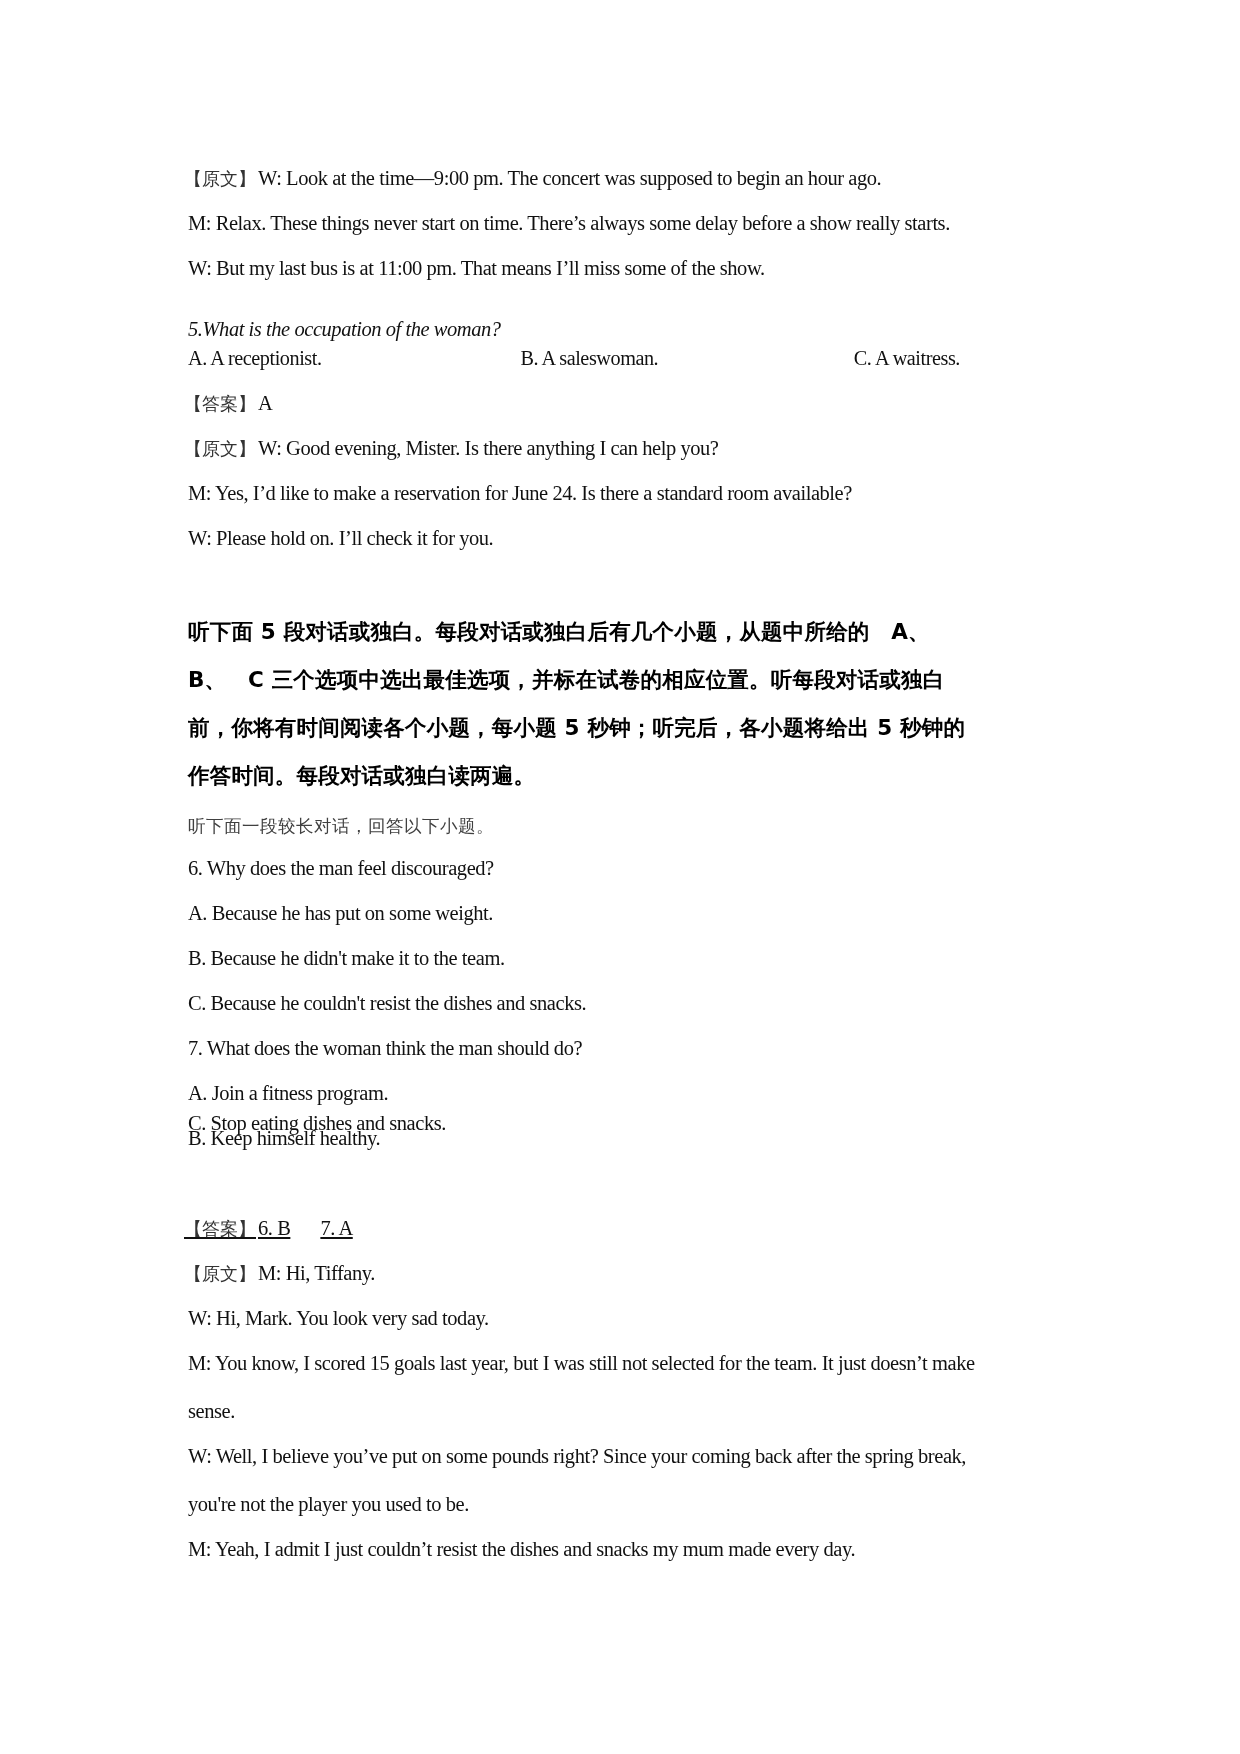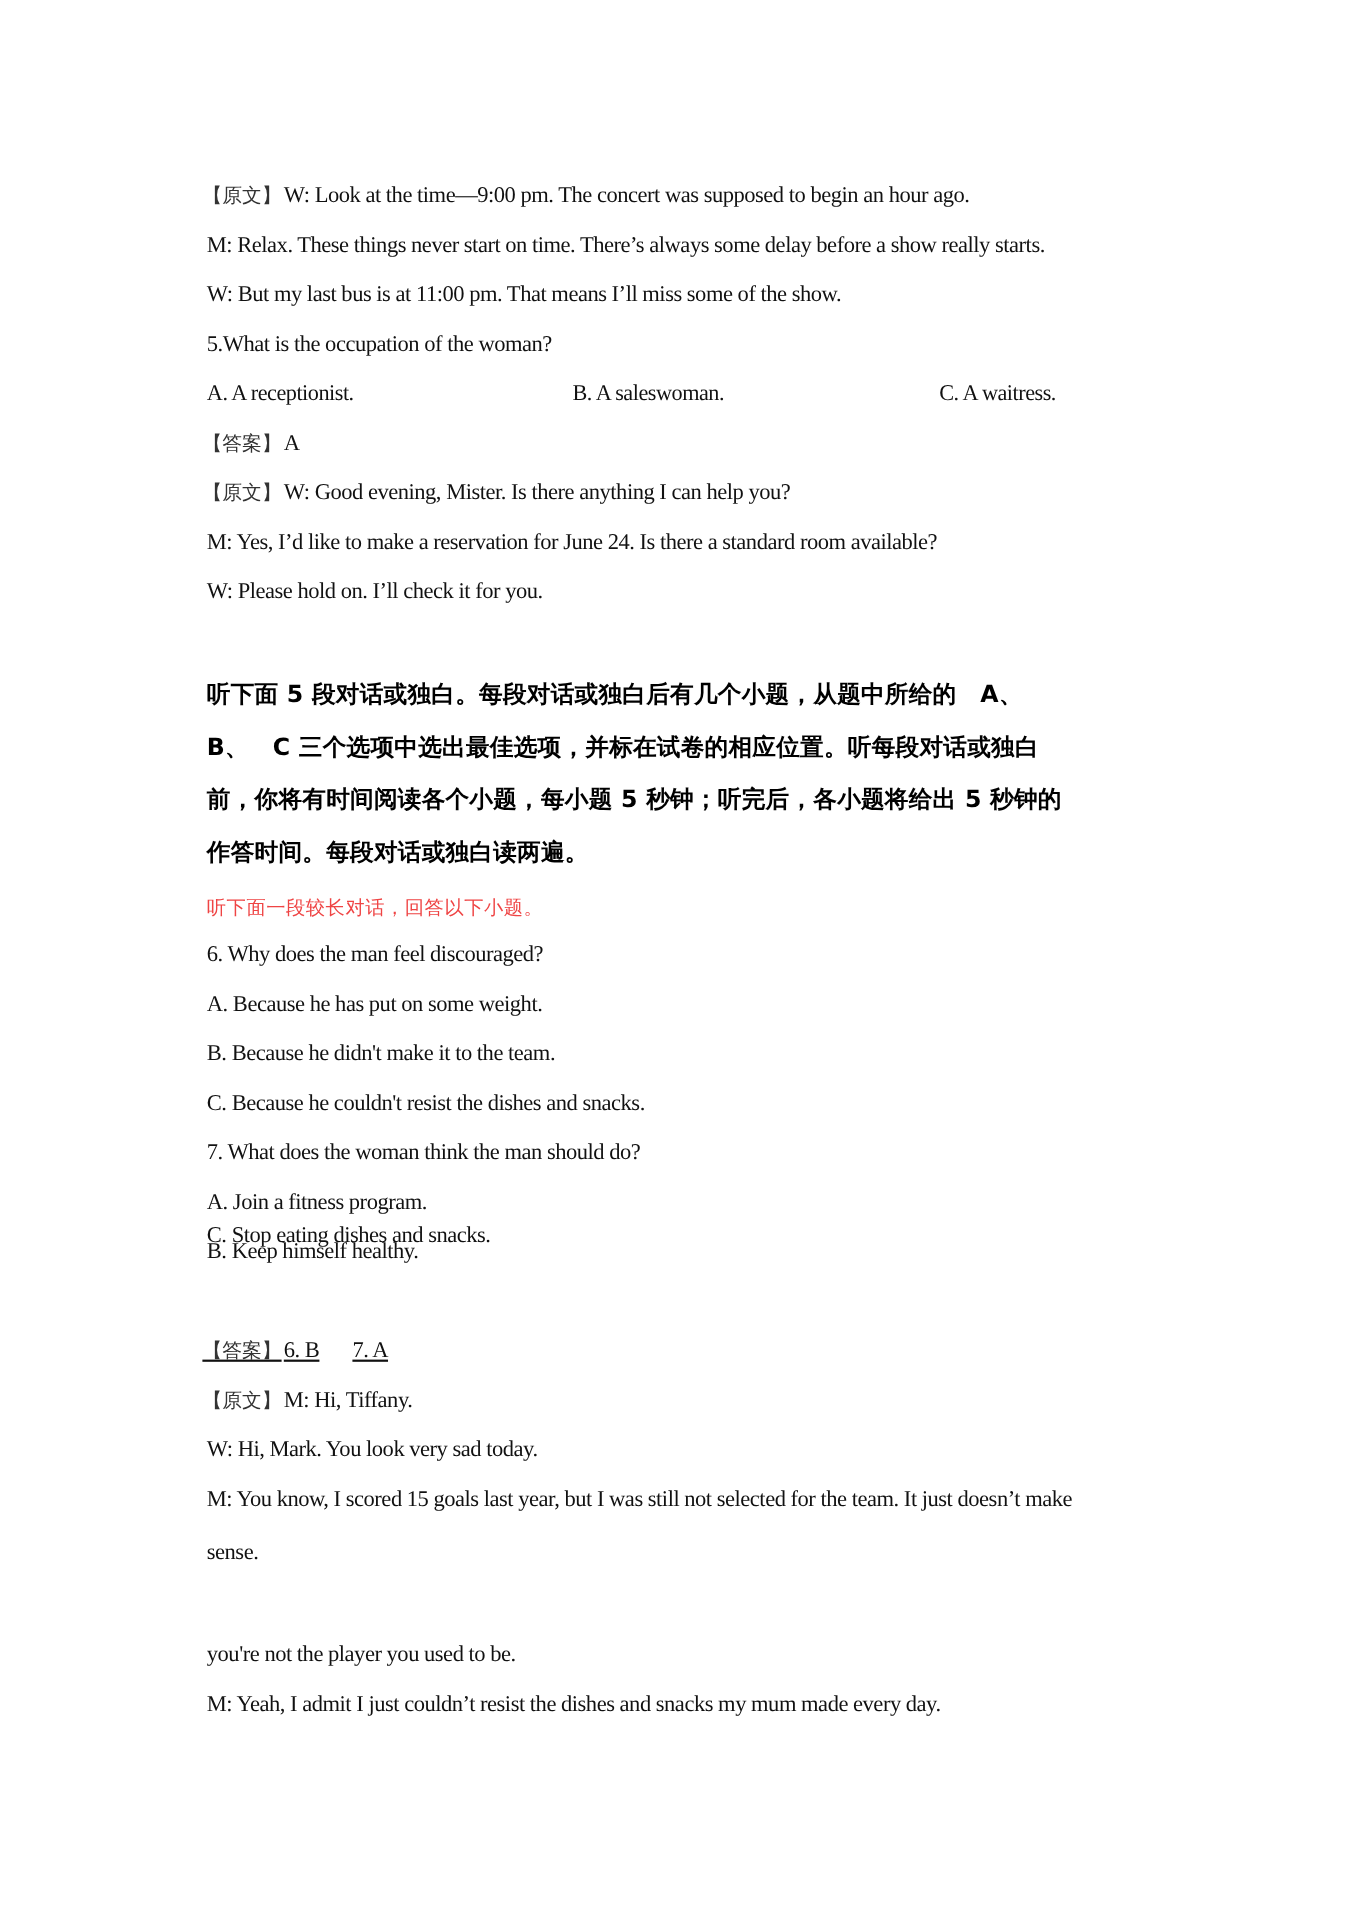--- a/index.html
+++ b/index.html
@@ -43,41 +43,41 @@
       font-family: "DejaVu Sans", sans-serif;
       font-weight: bold;
       font-size: 21.5px;
       line-height: 30px;
       letter-spacing: 0.2px;
       color: #000000;
     }
     .cn-note {
       font-family: "DejaVu Sans", sans-serif;
       font-size: 17.5px;
-      color: #ef4444;
+      color: #404040;
       letter-spacing: 0.5px;
     }
     .opt {
       position: absolute;
       white-space: nowrap;
     }
     .gap { display: inline-block; width: 30px; }
   </style>
 </head>
 <body>
 
 <div class="page">
 
   <div class="line" style="top:165px;">
     <span class="tag">【原文】</span><span>W: Look at the time—9:00 pm. The concert was supposed to begin an hour ago.</span>
   </div>
   <div class="line" style="top:210px;">M: Relax. These things never start on time. There’s always some delay before a show really starts.</div>
   <div class="line" style="top:255px;">W: But my last bus is at 11:00 pm. That means I’ll miss some of the show.</div>
 
-  <div class="line" style="top:300px;">5.What is the occupation of the woman?</div>
+  <div class="line" style="top:316px;font-style:italic;">5.What is the occupation of the woman?</div>
   <div class="line" style="top: 345px; width: 880px; transform: scaleX(0.9864);">
     <span class="opt" style="left:0;">A. A receptionist.</span>
     <span class="opt" style="left:337px;">B. A saleswoman.</span>
     <span class="opt" style="left:675px;">C. A waitress.</span>
   </div>
   <div class="line" style="top:390px;">
     <span class="tag">【答案】</span><span>A</span>
   </div>
   <div class="line" style="top:435px;">
     <span class="tag">【原文】</span><span>W: Good evening, Mister. Is there anything I can help you?</span>
@@ -105,16 +105,17 @@
   <div class="line" style="top:1215px;text-decoration:underline;">
     <span class="tag">【答案】</span><span>6. B</span><span class="gap"></span><span>7. A</span>
   </div>
 
   <div class="line" style="top:1260px;">
     <span class="tag">【原文】</span><span>M: Hi, Tiffany.</span>
   </div>
   <div class="line" style="top:1305px;">W: Hi, Mark. You look very sad today.</div>
   <div class="line" style="top:1350px;">M: You know, I scored 15 goals last year, but I was still not selected for the team. It just doesn’t make</div>
   <div class="line" style="top:1398px;">sense.</div>
+  <div class="line" style="top:1443px;">W: Well, I believe you’ve put on some pounds right? Since your coming back after the spring break,</div>
   <div class="line" style="top:1491px;">you're not the player you used to be.</div>
   <div class="line" style="top:1536px;">M: Yeah, I admit I just couldn’t resist the dishes and snacks my mum made every day.</div>
 
 </div>
 
 </body></html>

